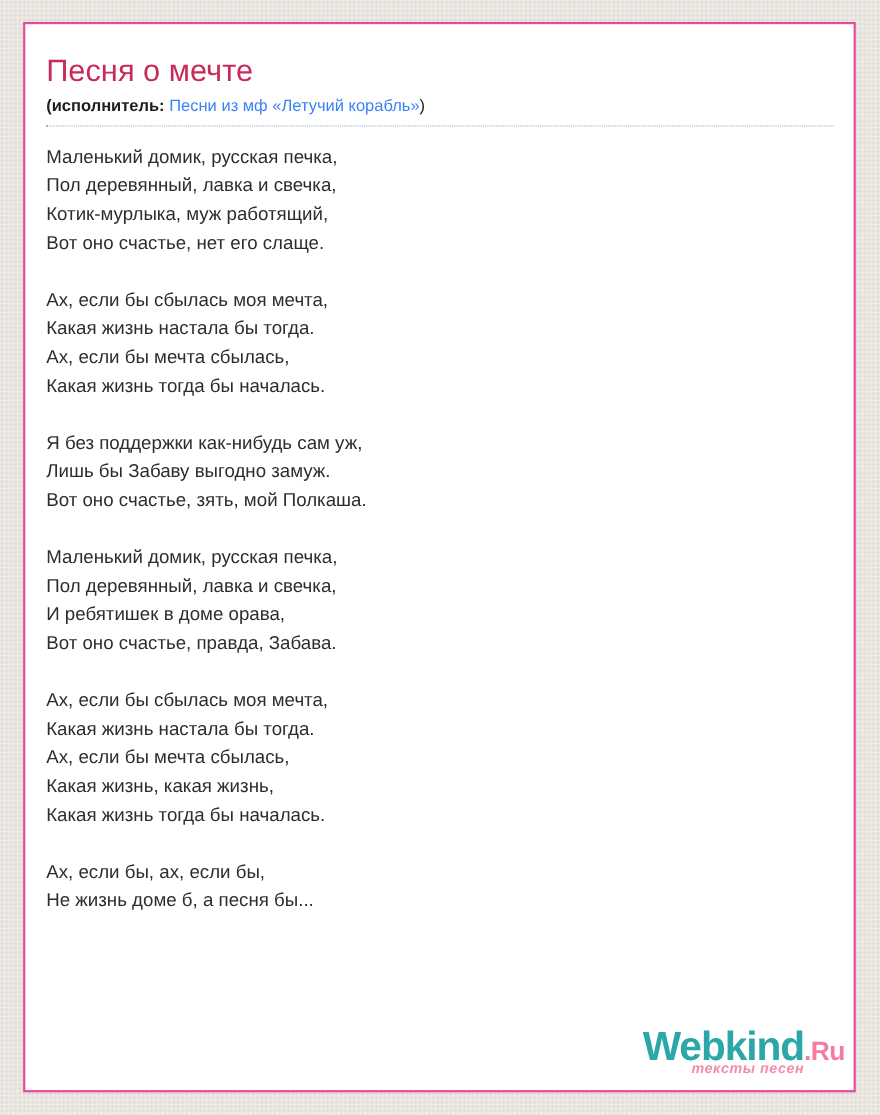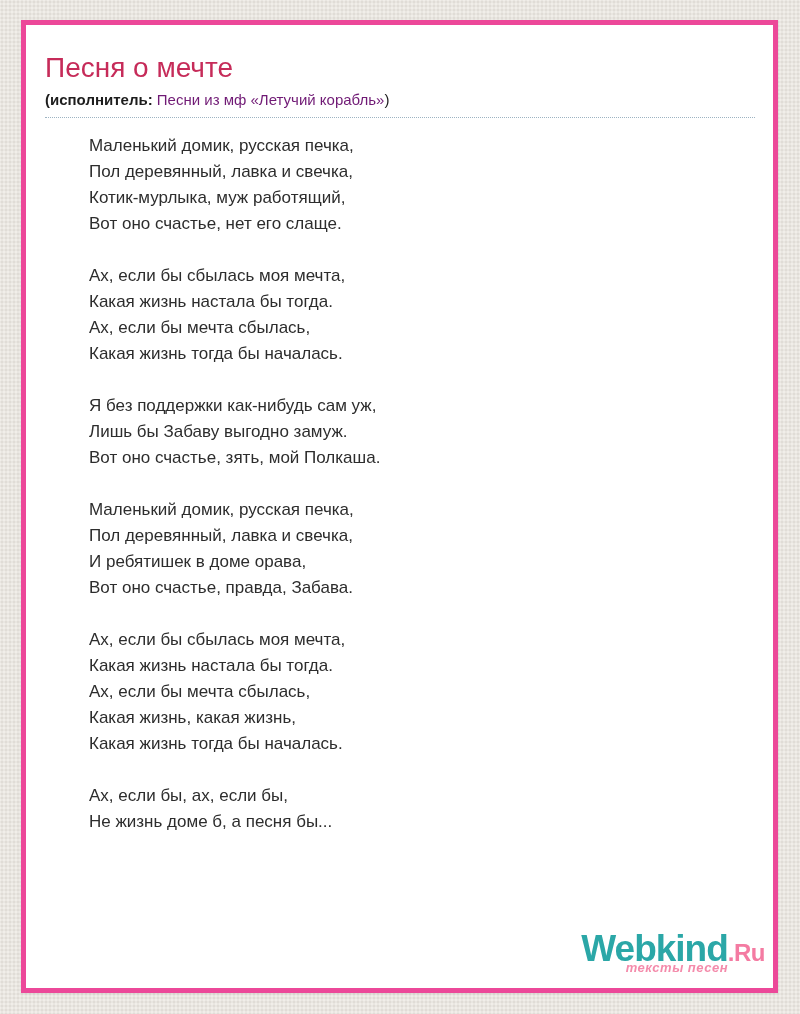--- a/index.html
+++ b/index.html
@@ -15,52 +15,51 @@
       radial-gradient(#f1eee9 1px, transparent 1px);
     background-size: 4px 4px;
     background-position: 0 0, 2px 2px;
   }
   .card {
     position: relative;
     width: 757px;
     height: 973px;
     margin: 20px 0 0 21px;
     background: #ffffff;
-    border: 5px solid #ec4899;
+    border: 2px solid #ec4899;
     box-shadow: 0 1px 3px rgba(0,0,0,0.07);
     padding: 27px 18px 0 19px;
   }
   .page-title {
     font-size: 28px;
     font-weight: 400;
     color: #c62b59;
     letter-spacing: 0;
     margin-bottom: 7px;
   }
   .subtitle-row {
     font-size: 15px;
     color: #1d1d1d;
     padding-bottom: 9px;
     border-bottom: 1px dotted #9db3c2;
     white-space: nowrap;
   }
   .subtitle-prefix { font-weight: 700; color: #1d1d1d; }
   .artist-link {
     font-weight: 400;
-    color: #701a75;
+    color: #3b82f6;
     text-decoration: none;
     cursor: pointer;
   }
   .subtitle-suffix { font-weight: 400; color: #1d1d1d; }
   .lyrics {
     margin-top: 15px;
     font-size: 17px;
     line-height: 26px;
     color: #2d2d2d;
-    margin-left: 44px;
   }
   .stanza { margin-bottom: 26px; }
   .stanza:last-child { margin-bottom: 0; }
   .logo-block {
     position: absolute;
     right: 8px;
     bottom: 14px;
     text-align: right;
     line-height: 1;
     text-decoration: none;

